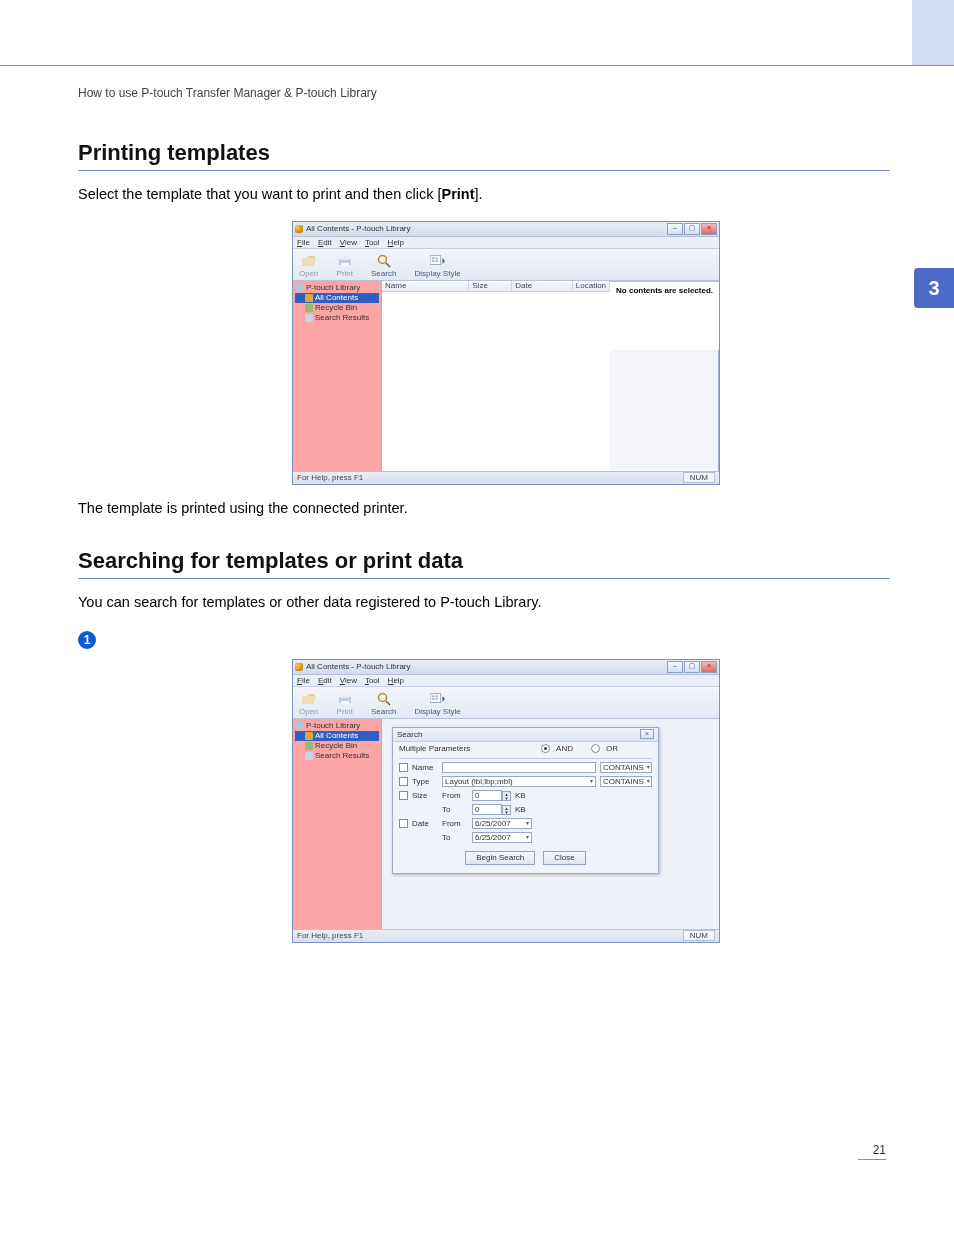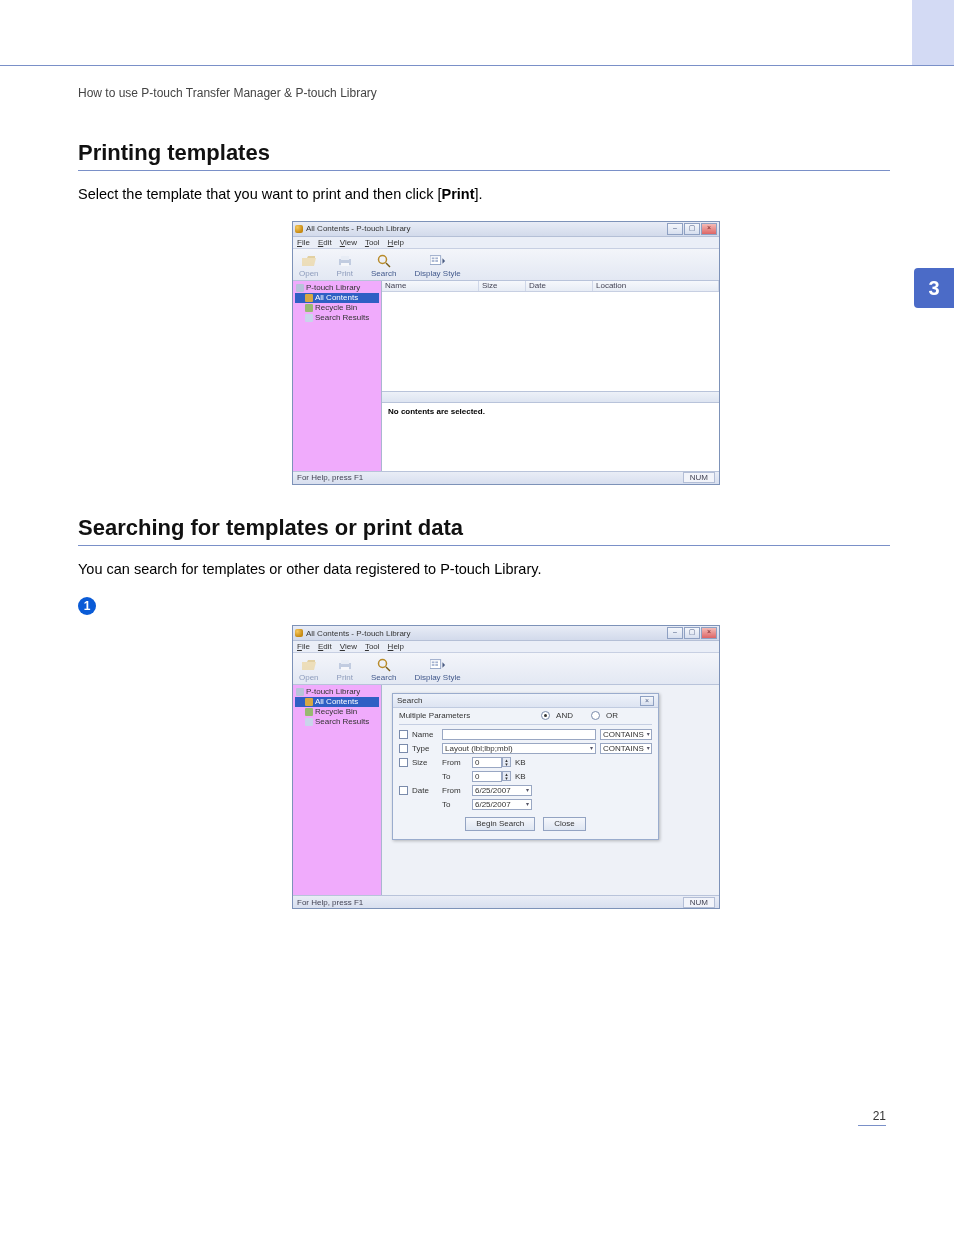--- a/index.html
+++ b/index.html
@@ -156,21 +156,21 @@
     width: 16px; height: 14px;
     display: flex; align-items:center; justify-content:center;
   }
   .ic svg { display:block; }
   .client {
     display: flex;
     height: 190px;
   }
   .tree {
     width: 84px;
-    background: #f0abfc;
+    background: #fca5a5;
     border-right: 1px solid #aab6cf;
     padding: 2px 2px;
   }
   .tree-row {
     display: flex;
     align-items: center;
     gap: 2px;
     padding: 0 1px;
     line-height: 10px;
     white-space: nowrap;
@@ -185,21 +185,20 @@
     border-radius: 1px;
     flex-shrink: 0;
   }
   .ticon.lib  { background: #b8c3da; }
   .ticon.bin  { background: #98b971; }
   .ticon.srch { background: #c9d4ea; }
   .indent { padding-left: 10px; }
   .main-pane {
     flex: 1;
     display: flex;
-    flex-direction: column;
   }
   .list-area {
     flex: 1;
     background: #fff;
     overflow: hidden;
   }
   .col-headers {
     display: flex;
     border-bottom: 1px solid #c7cfe2;
     background: linear-gradient(#f6f8fc,#e7ecf5);
@@ -428,20 +427,21 @@
           </div>
         </div>
       </div>
       <div class="statusbar">
         <span>For Help, press F1</span>
         <span class="status-num">NUM</span>
       </div>
     </div>
   </div>
 
+  <p class="body">The template is printed using the connected printer.</p>
 
   <h2 class="section">Searching for templates or print data</h2>
   <p class="body">You can search for templates or other data registered to P-touch Library.</p>
 
   <div class="step">
     <div class="step-num">1</div>
   </div>
 
   <div class="shot-wrap">
     <div class="app-window">

